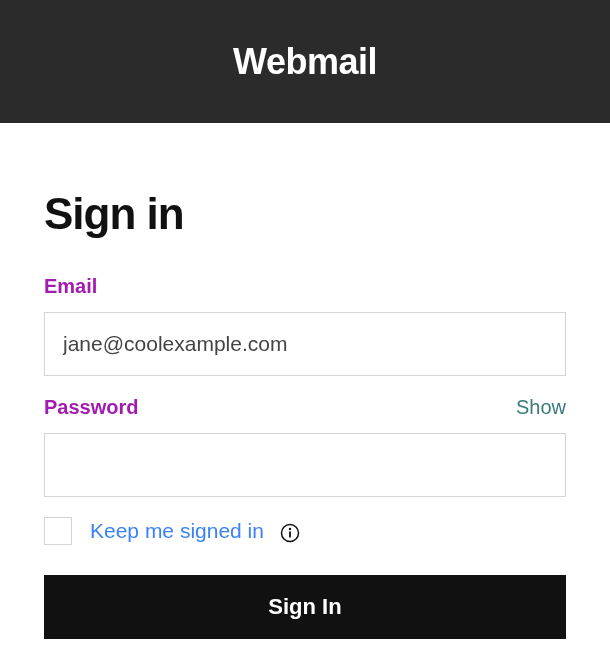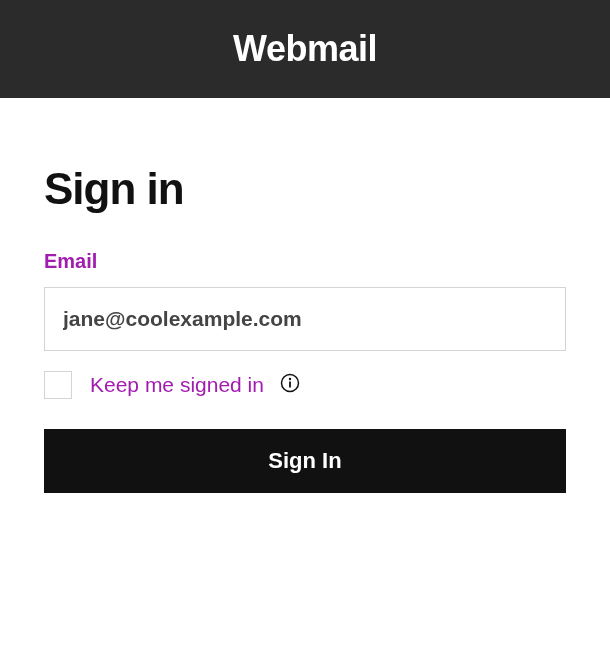--- a/index.html
+++ b/index.html
@@ -8,21 +8,21 @@
       box-sizing: border-box;
     }
     body {
       font-family: -apple-system, BlinkMacSystemFont, "Segoe UI", Helvetica, Arial, sans-serif;
       width: 610px;
       height: 670px;
       background: #fff;
     }
     .header {
       background: #2b2b2b;
-      height: 98px;
+      height: 123px;
       display: flex;
       align-items: center;
       justify-content: center;
     }
     .header-title {
       color: #fff;
       font-size: 36px;
       font-weight: 700;
       letter-spacing: -0.5px;
     }
@@ -62,42 +62,41 @@
     }
     .text-input {
       width: 100%;
       height: 64px;
       border: 1px solid #d4d4d4;
       background: #fff;
       font-size: 21px;
       color: #444;
       padding: 0 18px;
       outline: none;
-      font-weight: bold;
     }
     .checkbox-row {
       display: flex;
       align-items: center;
       margin-top: 20px;
       margin-bottom: 30px;
       gap: 18px;
     }
     .checkbox {
       width: 28px;
       height: 28px;
       border: 1px solid #d4d4d4;
       background: #fff;
       cursor: pointer;
       flex-shrink: 0;
     }
     .checkbox-label {
       font-size: 21px;
-      color: #a21caf;
+      color: #3b82f6;
       display: flex;
-      align-items: flex-start;
+      align-items: flex-end;
       gap: 16px;
     }
     .info-icon {
       display: inline-flex;
       align-items: center;
       justify-content: center;
       width: 20px;
       height: 20px;
     }
     .signin-button {
@@ -119,20 +118,27 @@
 </div>
 
 <div class="main">
   <h1 class="page-title">Sign in</h1>
 
   <div class="field-group">
     <label class="field-label">Email</label>
     <input type="text" class="text-input" value="jane@coolexample.com" style="">
   </div>
 
+  <div class="field-group">
+    <div class="field-label-row">
+      <label class="field-label">Password</label>
+      <span class="show-link">Show</span>
+    </div>
+    <input type="password" class="text-input" value="" style="">
+  </div>
 
   <div class="checkbox-row">
     <div class="checkbox"></div>
     <div class="checkbox-label">
       <span>Keep me signed in</span>
       <span class="info-icon">
         <svg width="20" height="20" viewBox="0 0 20 20">
           <circle cx="10" cy="10" r="8.5" fill="none" stroke="#111" stroke-width="1.5"></circle>
           <circle cx="10" cy="6" r="1.2" fill="#111"></circle>
           <rect x="9.1" y="8.5" width="1.8" height="6" fill="#111"></rect>

